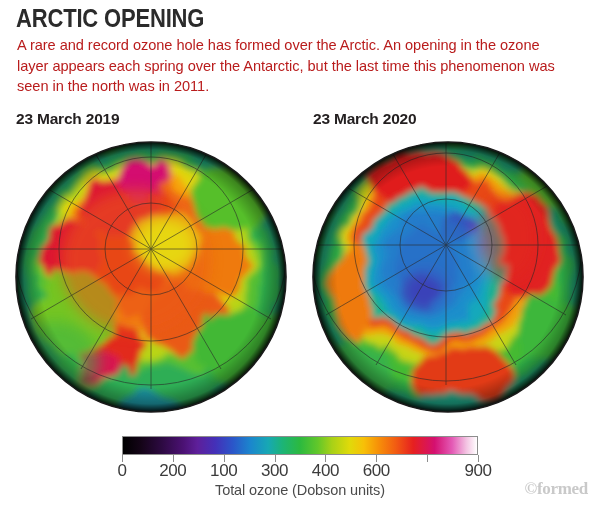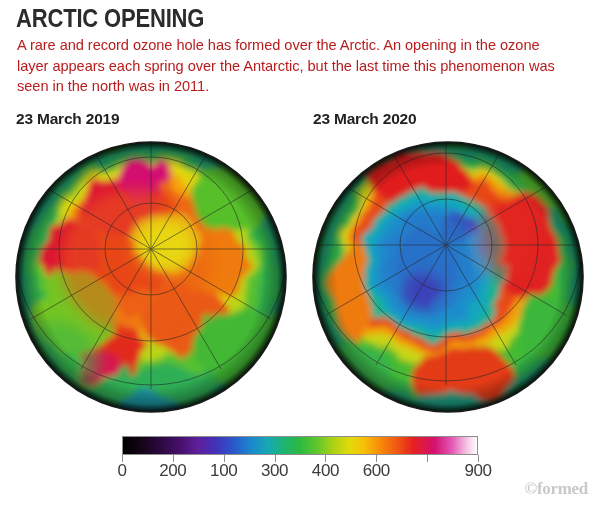--- a/index.html
+++ b/index.html
@@ -353,17 +353,18 @@
     <div class="ticklabels" id="cbar-ticklabels">
         <span style="left: 0%;">0</span>
         <span style="left: 14.2857%;">200</span>
         <span style="left: 28.5714%;">100</span>
         <span style="left: 42.8571%;">300</span>
         <span style="left: 57.1429%;">400</span>
         <span style="left: 71.4286%;">600</span>
         <span style="left: 85.7143%; margin-top: 48px;">600</span>
         <span style="left: 100%;">900</span>
       </div>
+    <div class="cbar-caption">Total ozone (Dobson units)</div>
   </div>
 
   <div class="nature-logo">©formed</div>
 
 </div>
 
 </body></html>

